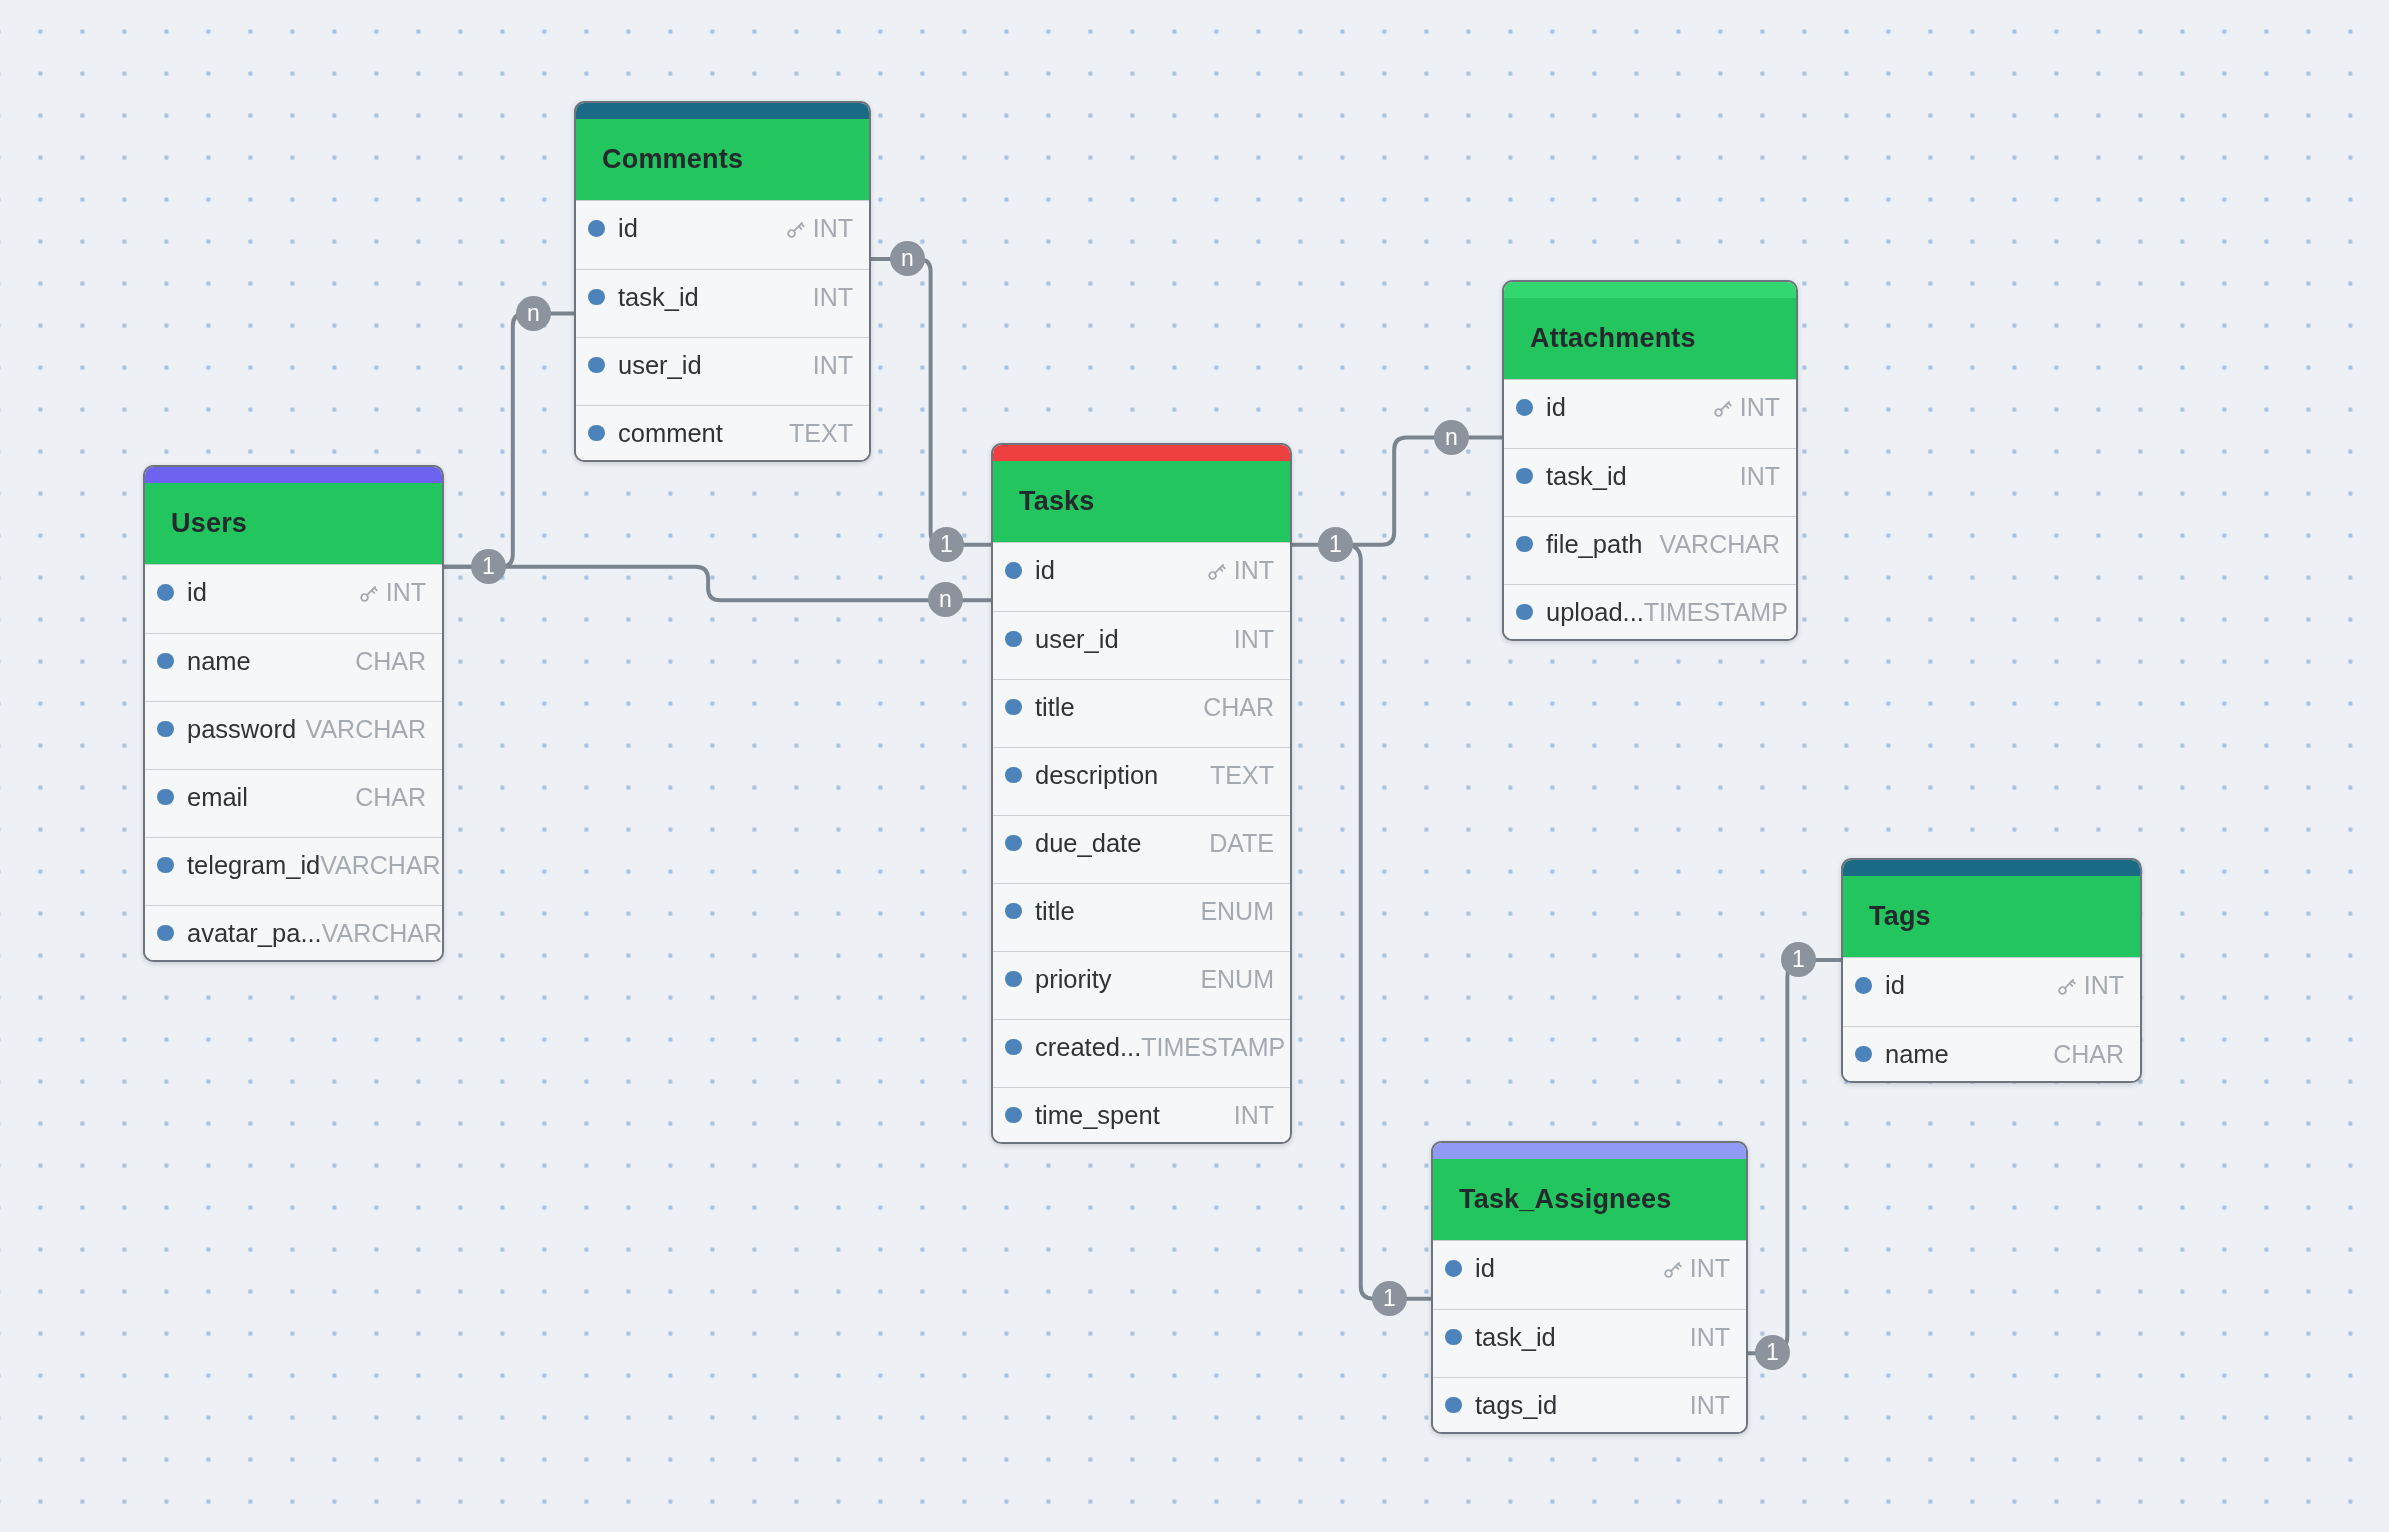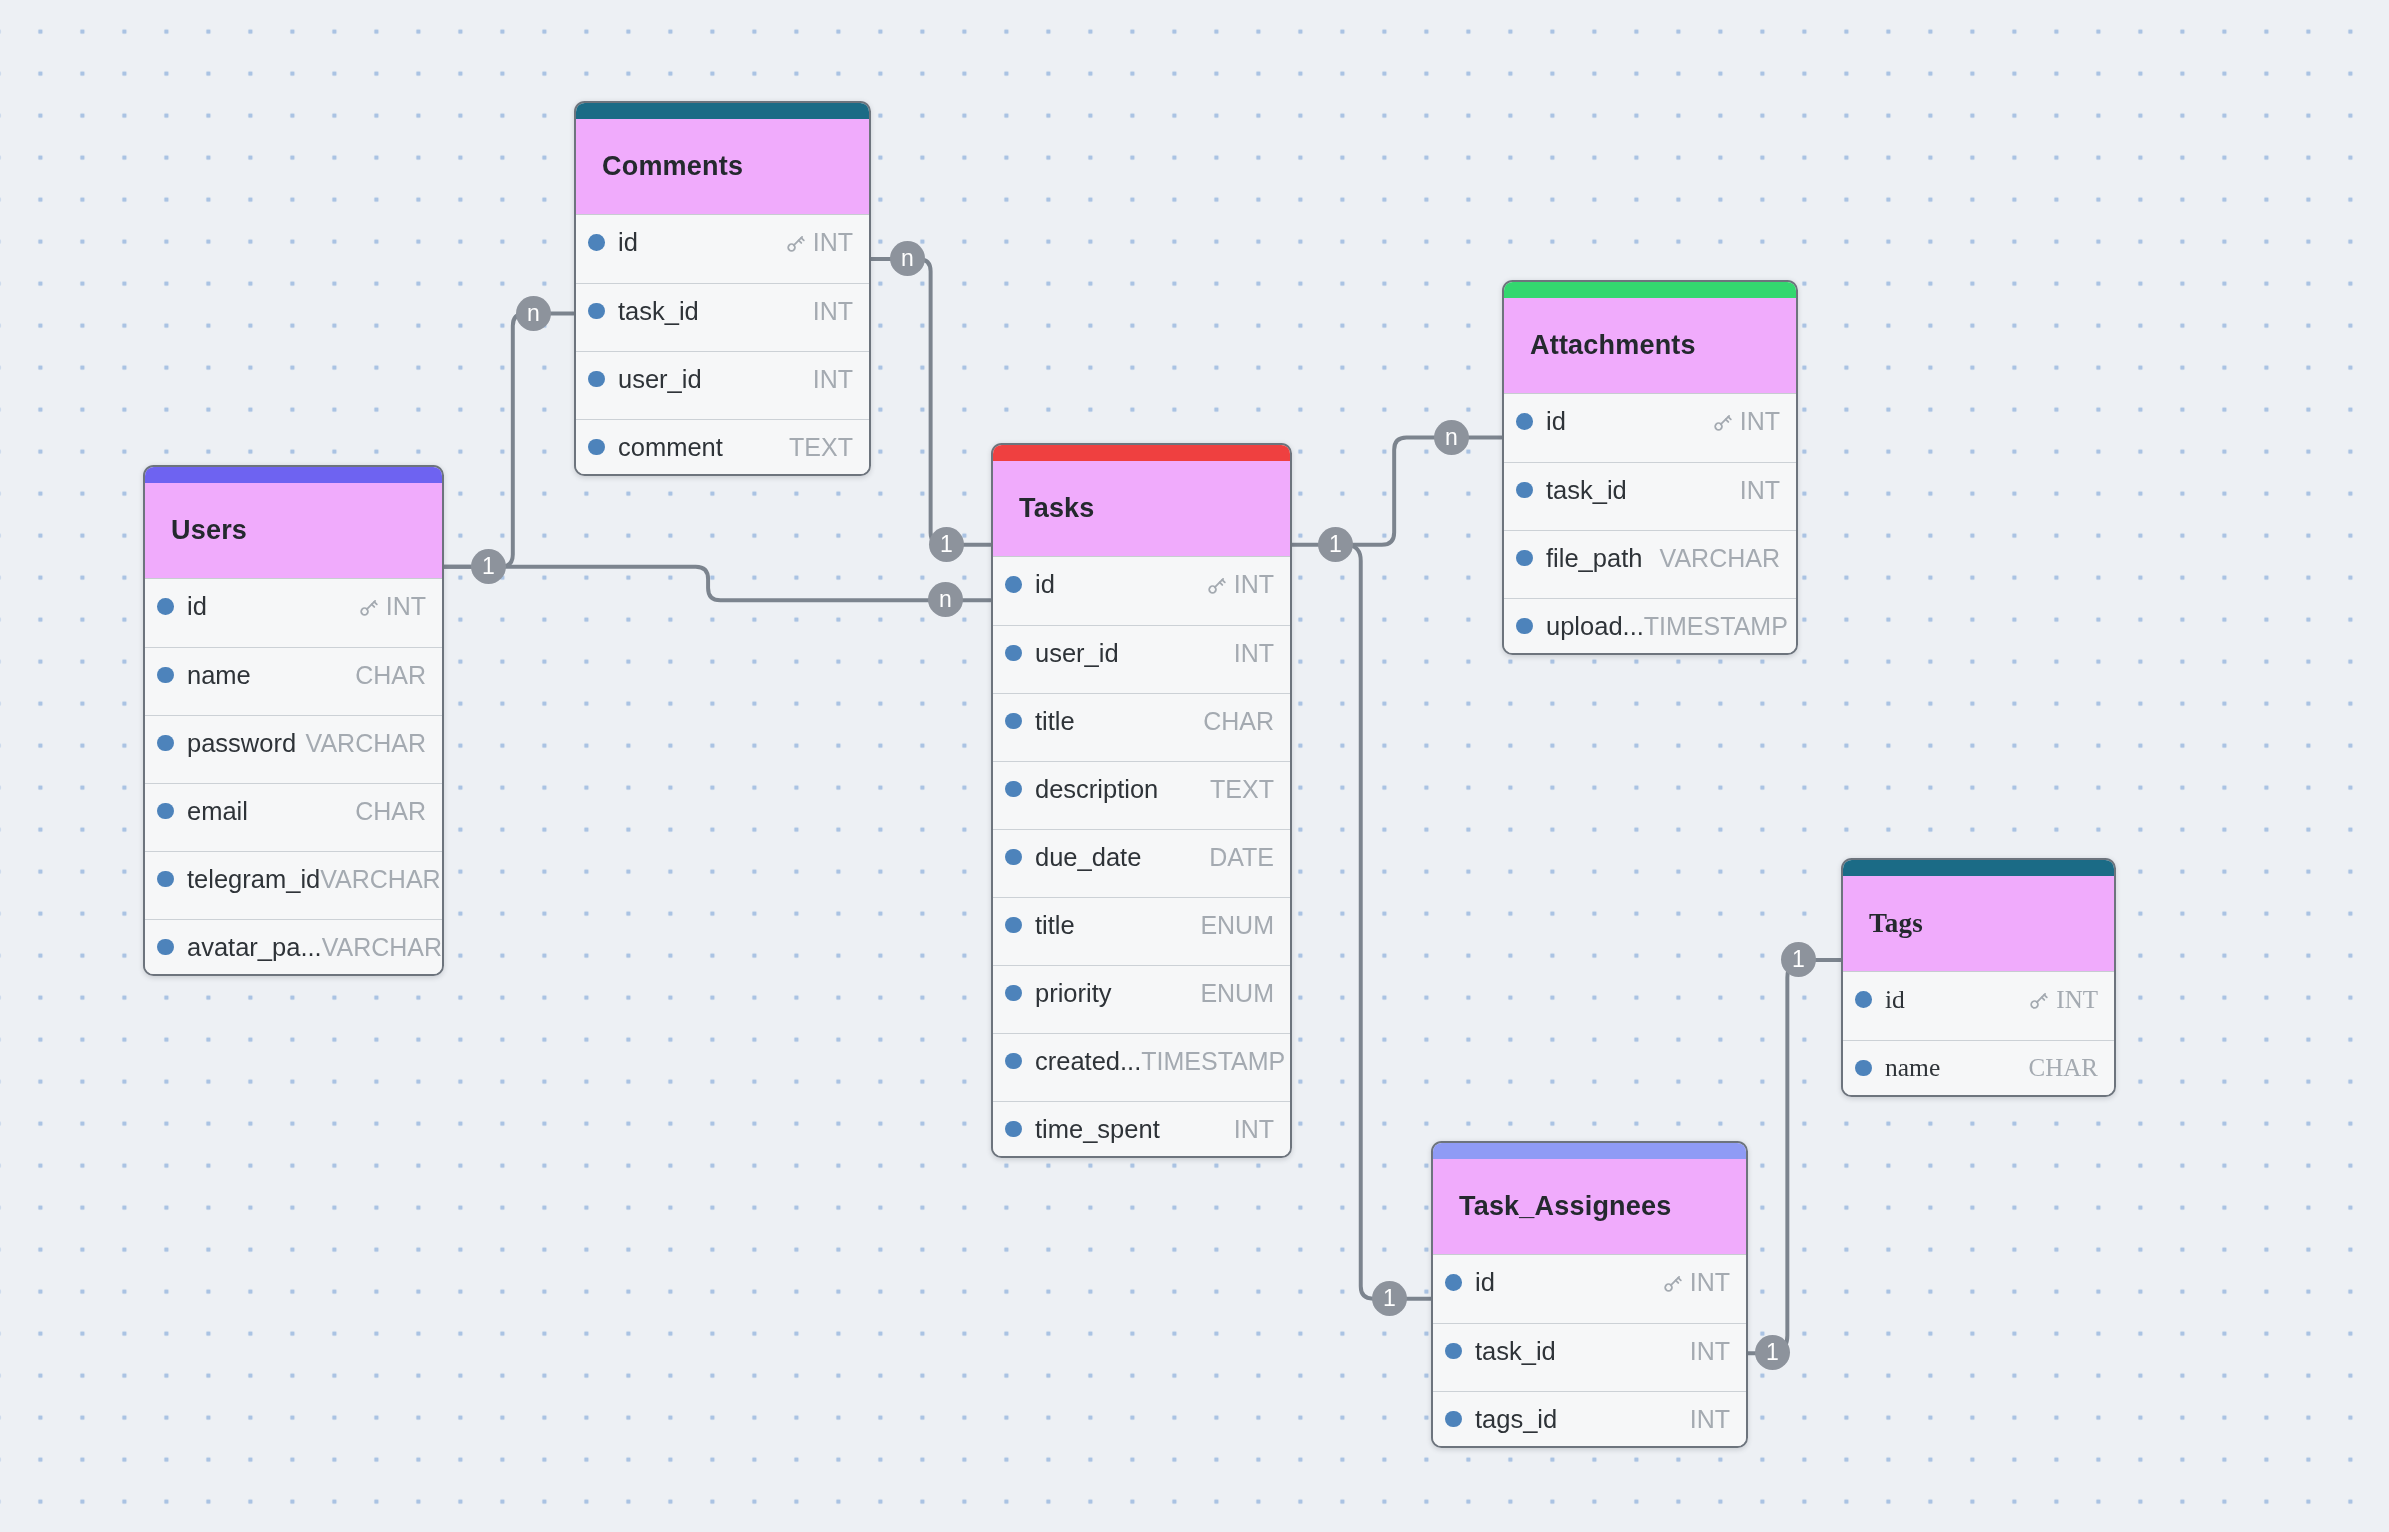--- a/index.html
+++ b/index.html
@@ -31,24 +31,24 @@
     box-sizing:border-box;
     border:2.6px solid #6d747d;
     border-radius:10.6px;
     background:#f6f7f8;
     box-shadow:0 1.8px 5.3px rgba(50,55,65,.18);
     overflow:hidden;
   }
   .accent{height:16px;}
   .ttl{
     height:59px;
-    background:#f0abfc;
+    background:#22c55e;
     border-bottom:1.8px solid #c7ccd1;
     display:flex;align-items:center;
-    padding:18px 26px;
+    padding:11px 26px;
     font-size:27px;font-weight:700;color:#24292e;
     letter-spacing:0.2px;
   }
   .trow{
     height:55px;
     display:flex;align-items:center;
     padding:0 16px 0 12.3px;
     box-sizing:border-box;
     background:#f6f7f8;
   }
@@ -312,21 +312,21 @@
     </div>
     <div class="trow">
       <span class="fdot"></span>
       <span class="fname">upload...</span>
       <span class="fright">
           <span class="ftype">TIMESTAMP</span>
         </span>
     </div>
   </div>
 
-  <div class="entity" style="left:1841px;top:858px;width:275px;font-family:Liberation Serif, serif;">
+  <div class="entity" style="left:1841px;top:858px;width:301px;">
     <div class="accent" style="background: rgb(27, 107, 134);"></div>
     <div class="ttl">Tags</div>
     <div class="trow">
       <span class="fdot"></span>
       <span class="fname">id</span>
       <span class="fright">
           <svg class="key-ic" width="26" height="26" viewBox="0 0 24 24" fill="none" stroke="#a4aab1" stroke-width="1.7" stroke-linecap="round">
             <g transform="rotate(-45 12 12)">
               <circle cx="6.2" cy="12" r="3.1"></circle>
               <path d="M9.3 12 H20"></path>

